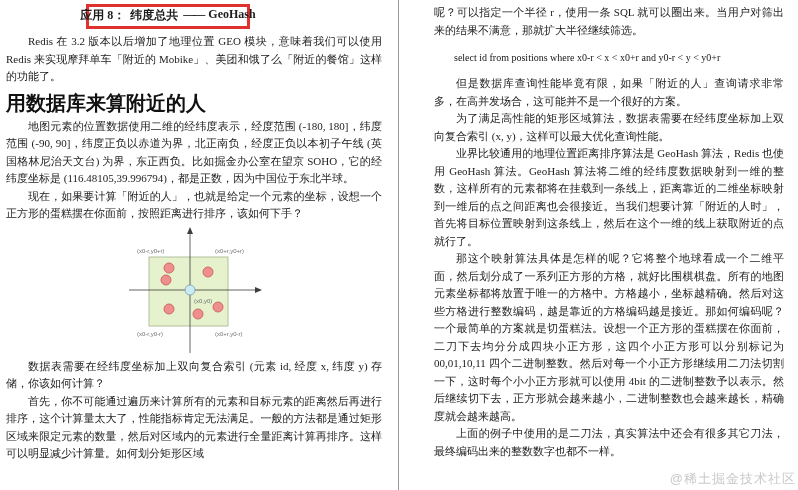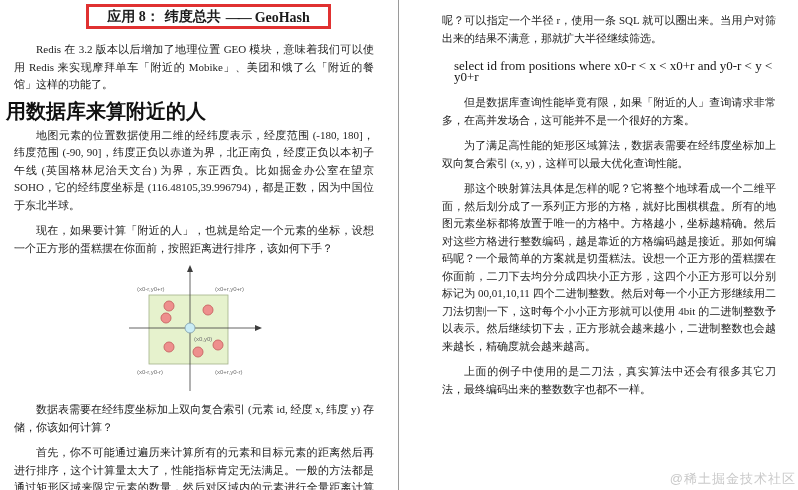--- a/index.html
+++ b/index.html
@@ -9,45 +9,45 @@
     background:#fff;
     overflow:hidden;
     font-family:"Liberation Serif","DejaVu Serif",serif;
     color:#1c1c1c;
   }
   .divider{
     position:absolute;left:398px;top:0;width:1px;height:490px;
     background:var(--divider-gray,#9a9a9a);
   }
   .title-box{
-    position:absolute;left:86px;top:4px;width:245px;height:25px;
+    position:absolute;left:86px;top:4px;width:164px;height:25px;
     box-sizing:border-box;
     border:3px solid var(--accent-red,#e03131);
-    display:flex;align-items:flex-end;justify-content:center;
+    display:flex;align-items:flex-start;justify-content:center;
     gap:5px;white-space:nowrap;
-    font-weight:bold;font-size:14px;
+    font-weight:bold;font-size:12px;
   }
   .title-box .dash{letter-spacing:-2px;}
   .col{
     position:absolute;top:0;
     font-size:11px;line-height:17.5px;
     text-align:justify;
   }
   .col-left{left:6px;width:376px;padding-top:33px;}
   .col-right{left:434px;width:350px;padding-top:4px;}
-  p{margin:8px;}
+  p{margin:0;}
   p.indent{text-indent:2em;}
   h2{
     font-size:20px;line-height:16px;margin:9px 0 7px 0;
     font-family:"Liberation Sans","DejaVu Sans",sans-serif;
     font-weight:bold;color:#111;
   }
   .sql{
     margin:13px 0 12px 20px;
-    font-size:13px;line-height:11px;
+    font-size:10px;line-height:11px;
     color:#151515;text-align:left;
   }
   .figure-wrap{
     width:140px;margin:4px auto 3px auto;
   }
   .figure-wrap svg{display:block;}
   .axis{stroke:var(--axis-color,#3d3d3d);stroke-width:0.8;fill:none;}
   .arrow{fill:var(--axis-color,#3d3d3d);stroke:none;}
   .square{fill:var(--square-fill,#e6f2cd);stroke:var(--square-stroke,#a3b289);stroke-width:0.8;}
   .pt{fill:var(--point-fill,#ee8f8d);stroke:var(--point-stroke,#cc6b69);stroke-width:1;}
@@ -110,20 +110,21 @@
 
     <p class="indent">数据表需要在经纬度坐标加上双向复合索引 (元素 id, 经度 x, 纬度 y) 存储，你该如何计算？</p>
     <p class="indent">首先，你不可能通过遍历来计算所有的元素和目标元素的距离然后再进行排序，这个计算量太大了，性能指标肯定无法满足。一般的方法都是通过矩形区域来限定元素的数量，然后对区域内的元素进行全量距离计算再排序。这样可以明显减少计算量。如何划分矩形区域</p>
   </div>
 
   <div class="col col-right">
     <p>呢？可以指定一个半径 r，使用一条 SQL 就可以圈出来。当用户对筛出来的结果不满意，那就扩大半径继续筛选。</p>
     <p class="sql">select id from positions where x0-r &lt; x &lt; x0+r and y0-r &lt; y &lt; y0+r</p>
     <p class="indent">但是数据库查询性能毕竟有限，如果「附近的人」查询请求非常多，在高并发场合，这可能并不是一个很好的方案。</p>
     <p class="indent">为了满足高性能的矩形区域算法，数据表需要在经纬度坐标加上双向复合索引 (x, y)，这样可以最大优化查询性能。</p>
+    <p class="indent">业界比较通用的地理位置距离排序算法是 GeoHash 算法，Redis 也使用 GeoHash 算法。GeoHash 算法将二维的经纬度数据映射到一维的整数，这样所有的元素都将在挂载到一条线上，距离靠近的二维坐标映射到一维后的点之间距离也会很接近。当我们想要计算「附近的人时」，首先将目标位置映射到这条线上，然后在这个一维的线上获取附近的点就行了。</p>
     <p class="indent">那这个映射算法具体是怎样的呢？它将整个地球看成一个二维平面，然后划分成了一系列正方形的方格，就好比围棋棋盘。所有的地图元素坐标都将放置于唯一的方格中。方格越小，坐标越精确。然后对这些方格进行整数编码，越是靠近的方格编码越是接近。那如何编码呢？一个最简单的方案就是切蛋糕法。设想一个正方形的蛋糕摆在你面前，二刀下去均分分成四块小正方形，这四个小正方形可以分别标记为 00,01,10,11 四个二进制整数。然后对每一个小正方形继续用二刀法切割一下，这时每个小小正方形就可以使用 4bit 的二进制整数予以表示。然后继续切下去，正方形就会越来越小，二进制整数也会越来越长，精确度就会越来越高。</p>
     <p class="indent">上面的例子中使用的是二刀法，真实算法中还会有很多其它刀法，最终编码出来的整数数字也都不一样。</p>
 
   </div>
 
   <div class="watermark">@稀土掘金技术社区</div>
 
 </div>
 
 </body></html>

